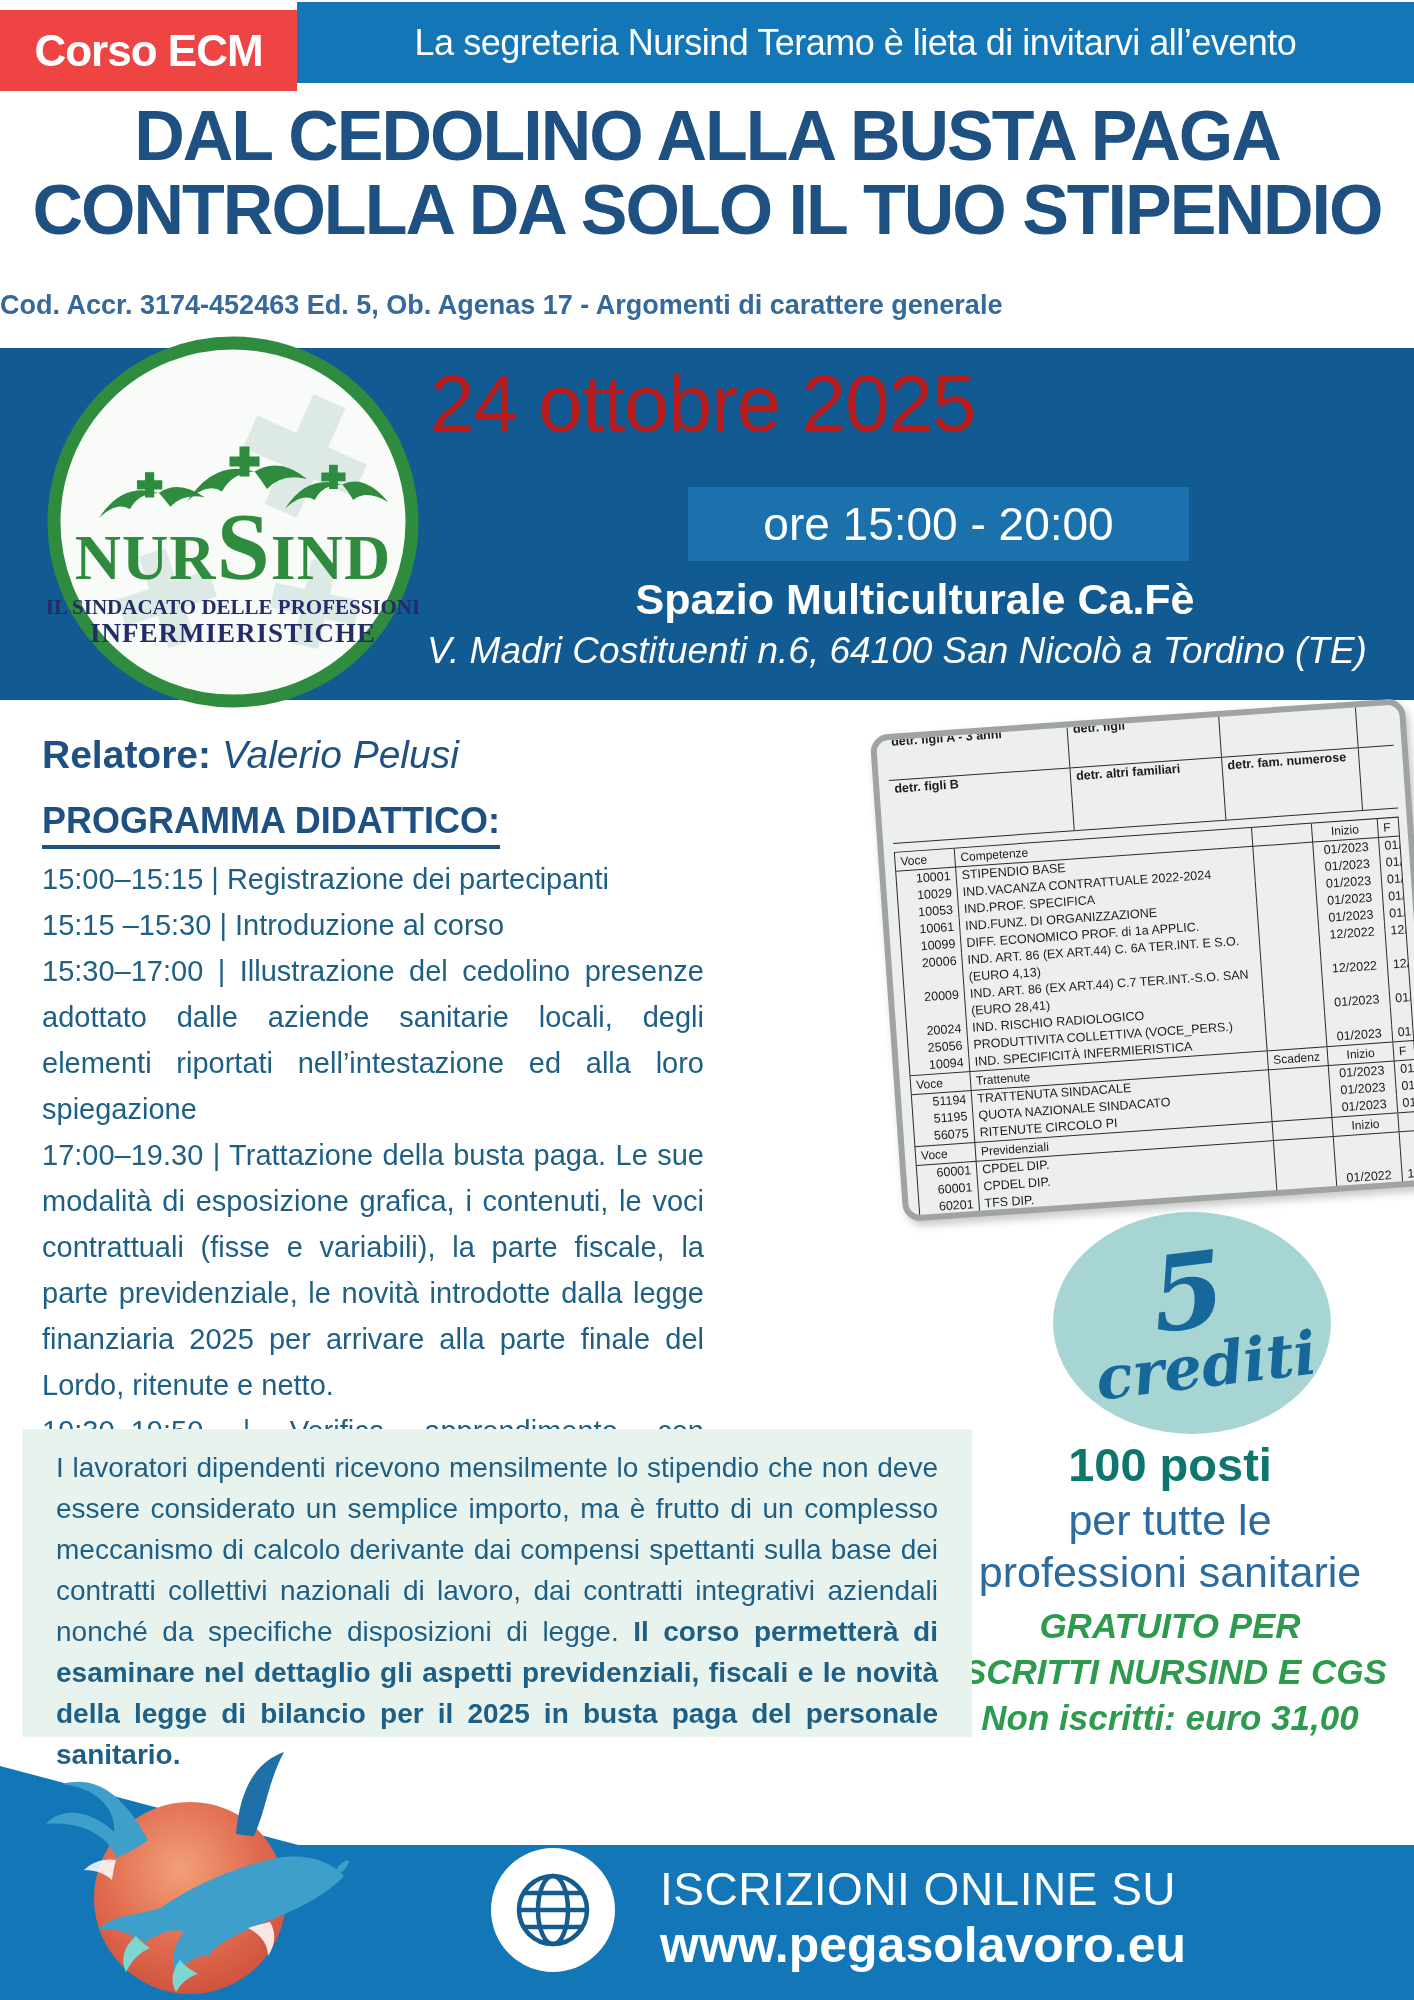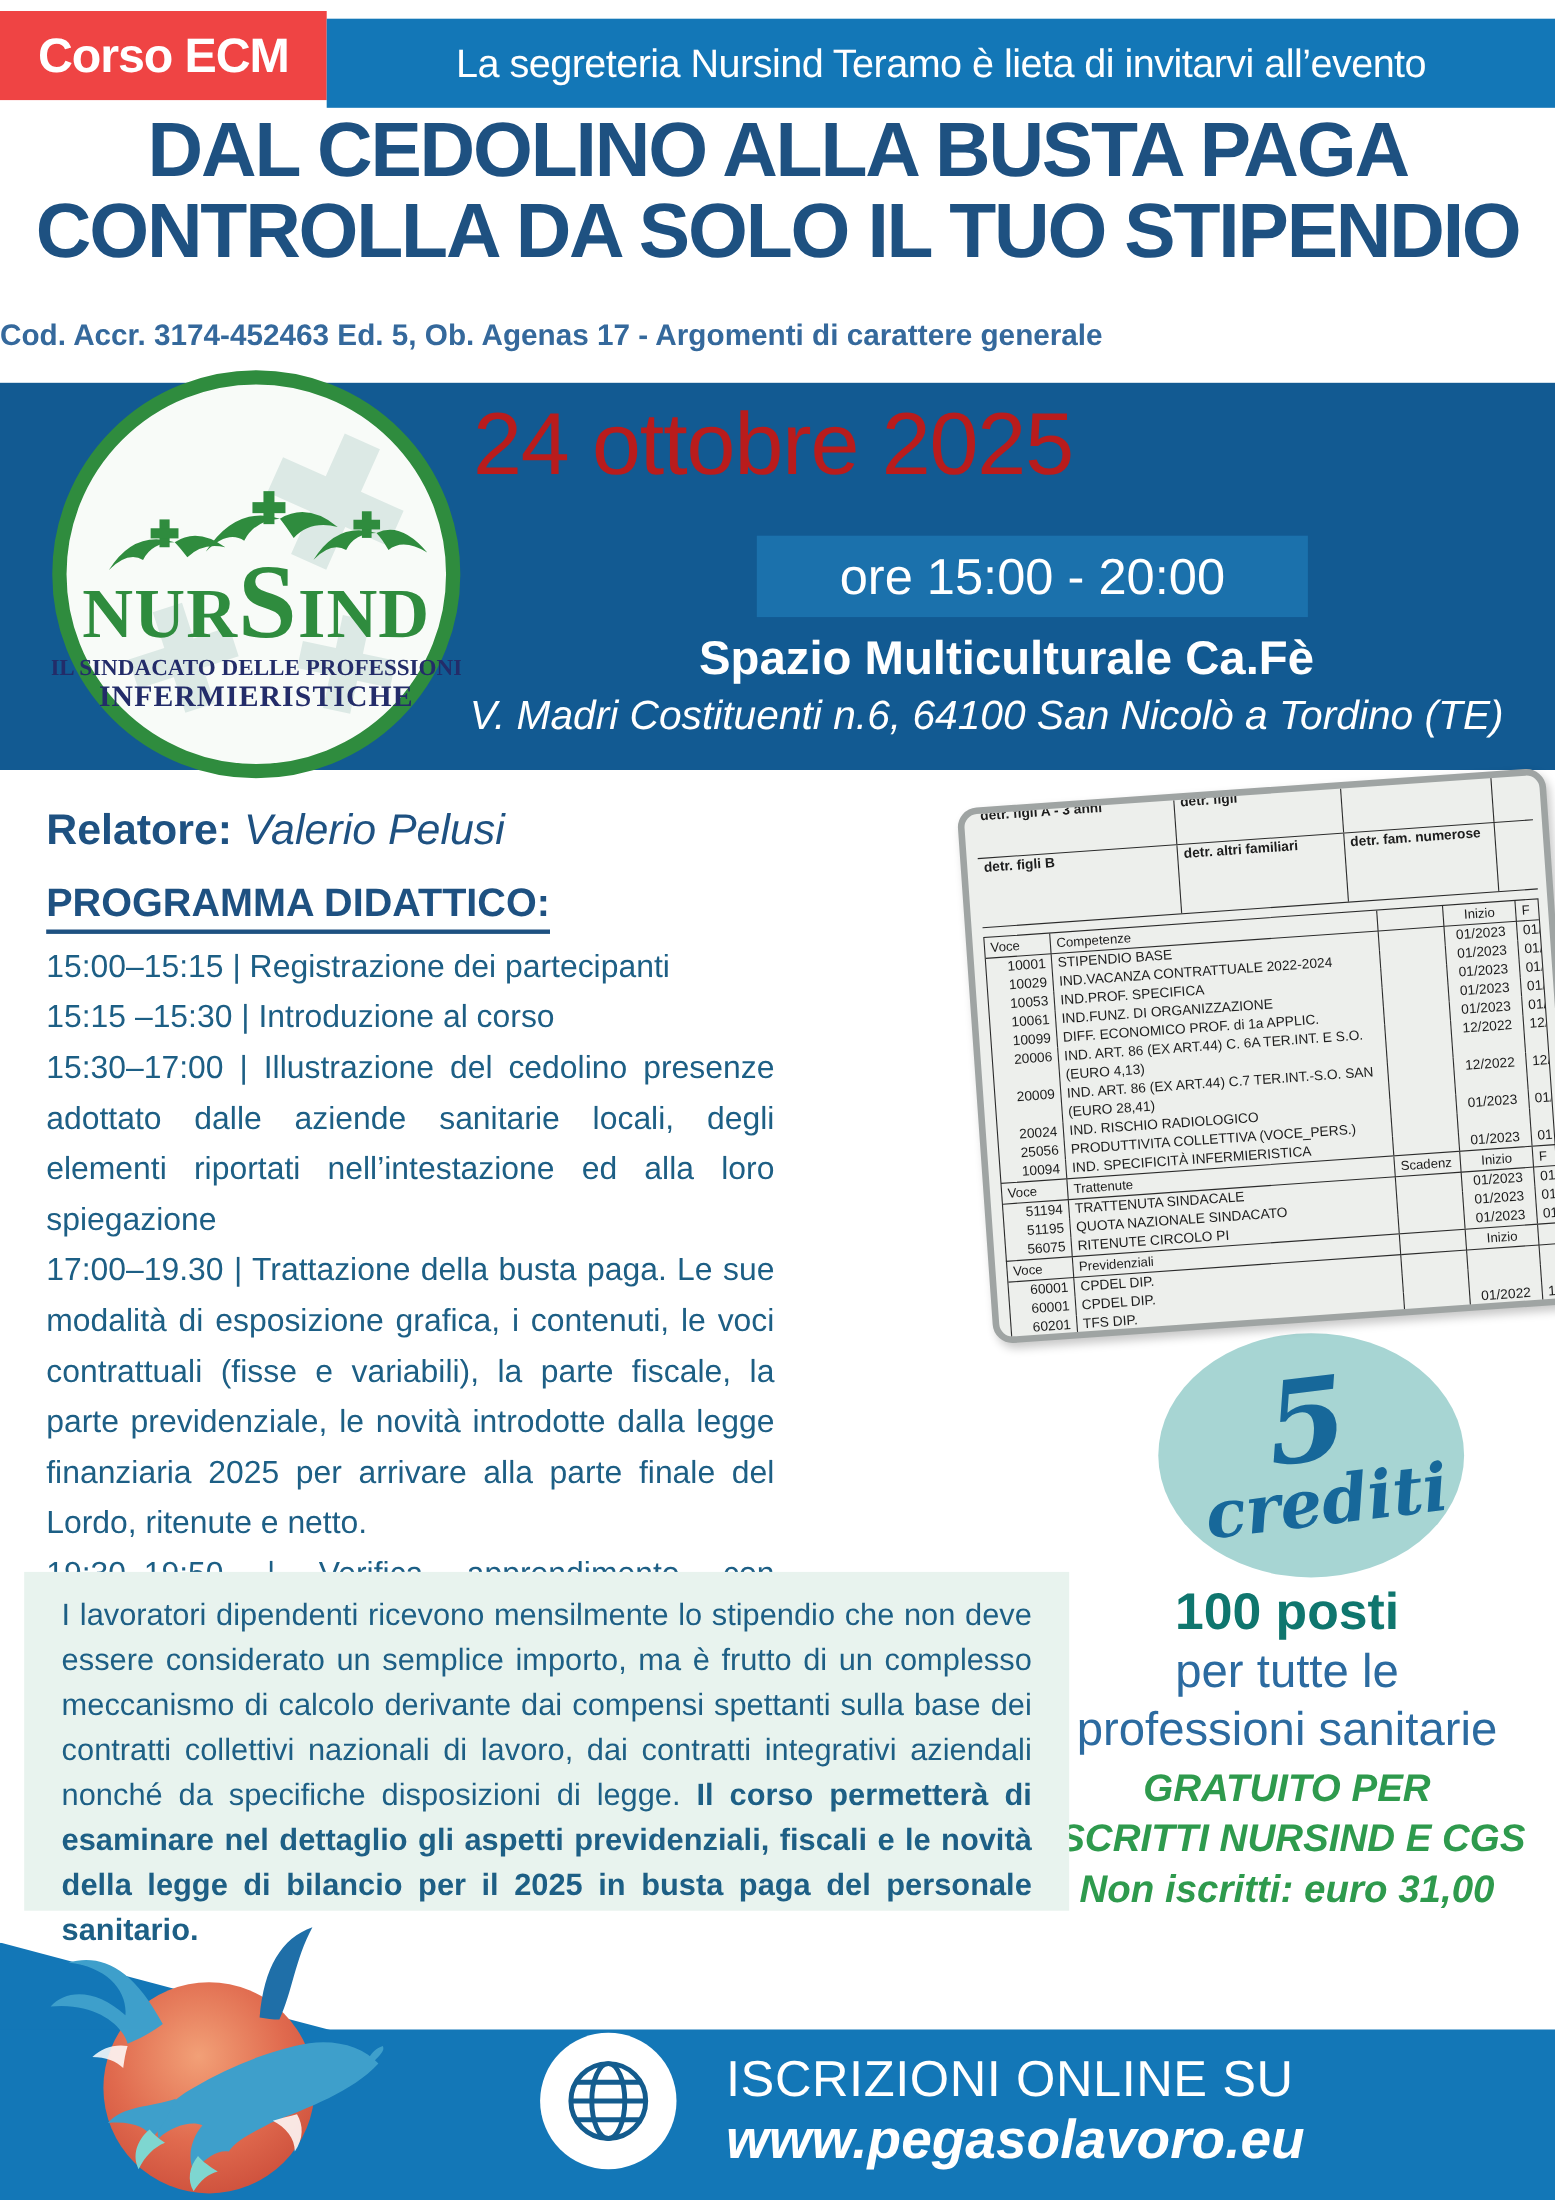--- a/index.html
+++ b/index.html
@@ -3,21 +3,21 @@
 <meta charset="utf-8">
 <style>
   html,body{margin:0;padding:0;background:#ffffff;}
   #page{position:relative;width:1414px;height:2000px;background:#ffffff;overflow:hidden;
         font-family:"Liberation Sans",sans-serif;}
 
   
   .badge{position:absolute;left:0;top:10px;width:297px;height:81px;background:#ef4444;
          display:flex;align-items:center;justify-content:center;}
   .badge span{color:#fff;font-size:44px;font-weight:700;letter-spacing:-1px;}
-  .topbar{position:absolute;left:297px;top:17px;width:1117px;height:81px;background:#1377B7;
+  .topbar{position:absolute;left:297px;top:2px;width:1117px;height:81px;background:#1377B7;
           display:flex;align-items:center;justify-content:center;}
   .topbar span{color:#fff;font-size:36px;font-weight:500;letter-spacing:-0.5px;}
 
   
   .title-line{position:absolute;left:0;width:1414px;text-align:center;color:#1E5181;
               font-weight:700;font-size:70px;letter-spacing:-2px;white-space:nowrap;}
   .t1{top:96px;} .t2{top:170px;}
   .accr{position:absolute;left:0;top:290px;width:1414px;color:#35699C;
         font-size:27px;font-weight:600;}
 
@@ -94,21 +94,21 @@
   
   .footer{position:absolute;left:0;top:1845px;width:1414px;height:155px;background:#1377B7;}
   .footer-tri{position:absolute;left:0;top:1766px;width:302px;height:80px;background:#1377B7;
               clip-path:polygon(0 0,100% 100%,0 100%);}
   .pegaso{position:absolute;left:40px;top:1748px;width:340px;height:250px;z-index:4;}
   .globe-circle{position:absolute;left:491px;top:1848px;width:124px;height:124px;background:#fff;
                 border-radius:50%;display:flex;align-items:center;justify-content:center;z-index:5;}
   .f-line1{position:absolute;left:660px;top:1862px;color:#fff;font-size:46px;font-weight:400;
            letter-spacing:0.5px;z-index:5;}
   .f-url{position:absolute;left:660px;top:1916px;color:#fff;font-size:50px;font-weight:700;
-         font-style:italic;z-index:5;}
+         z-index:5;}
 </style>
 </head>
 <body>
 
 <div id="page">
 
   <div class="badge">
     <span>Corso ECM</span>
   </div>
   <div class="topbar">

